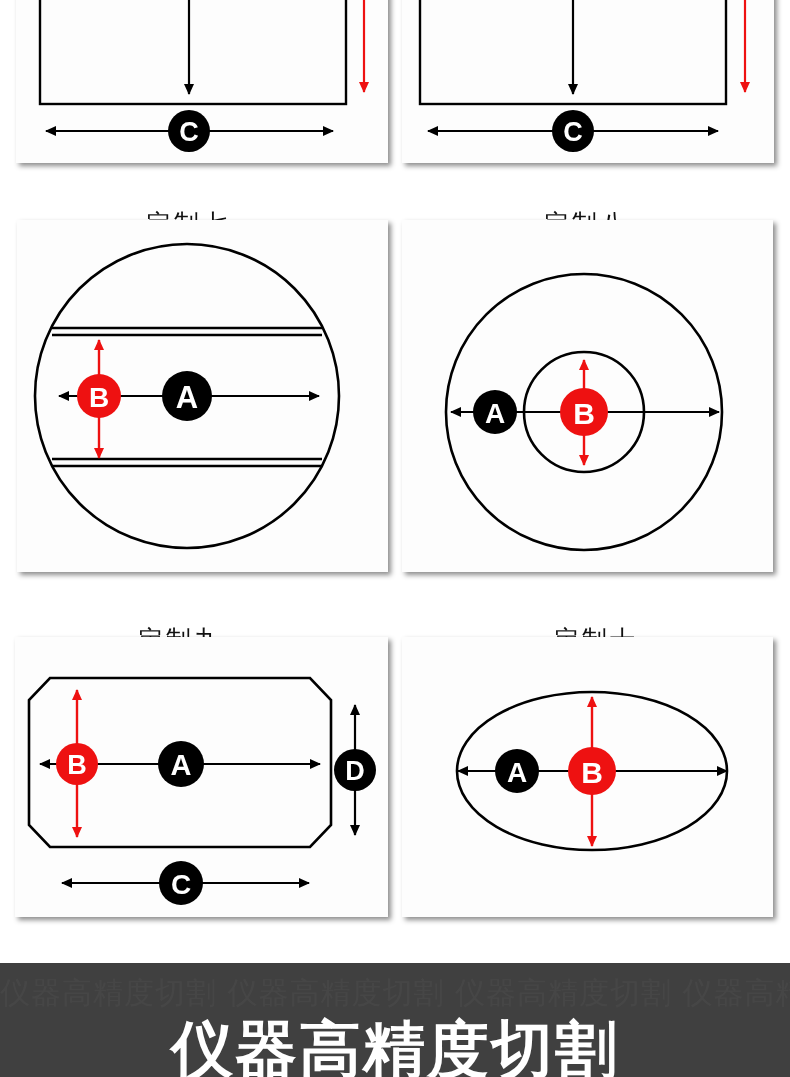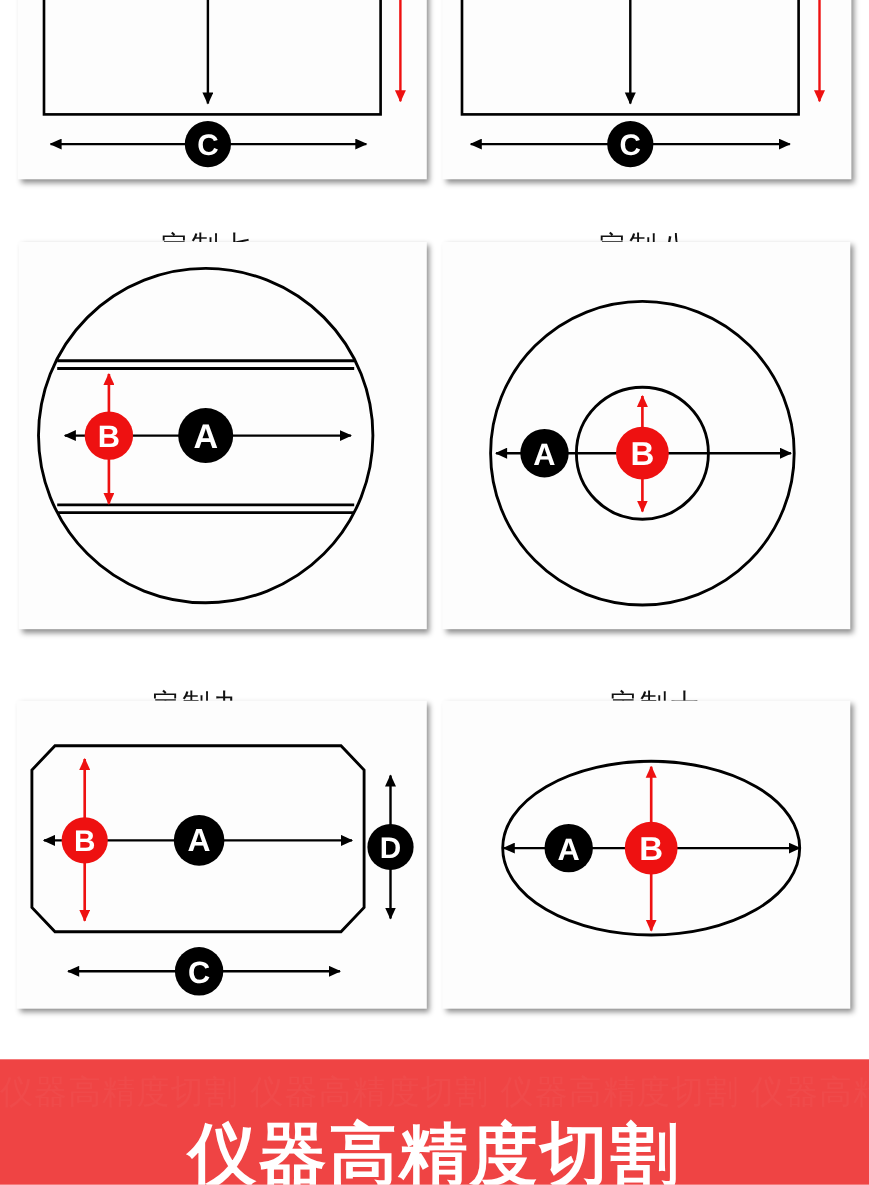--- a/index.html
+++ b/index.html
@@ -43,21 +43,21 @@
     white-space: nowrap;
   }
 
   
   .banner {
     position: absolute;
     left: 0;
     top: 963px;
     width: 790px;
     height: 114px;
-    background: #ef4444;
+    background: #404040;
     overflow: hidden;
     text-decoration: underline;
   }
   .banner-text {
     position: absolute;
     left: 0;
     top: 52px;
     width: 790px;
     text-align: center;
     color: #ffffff;

